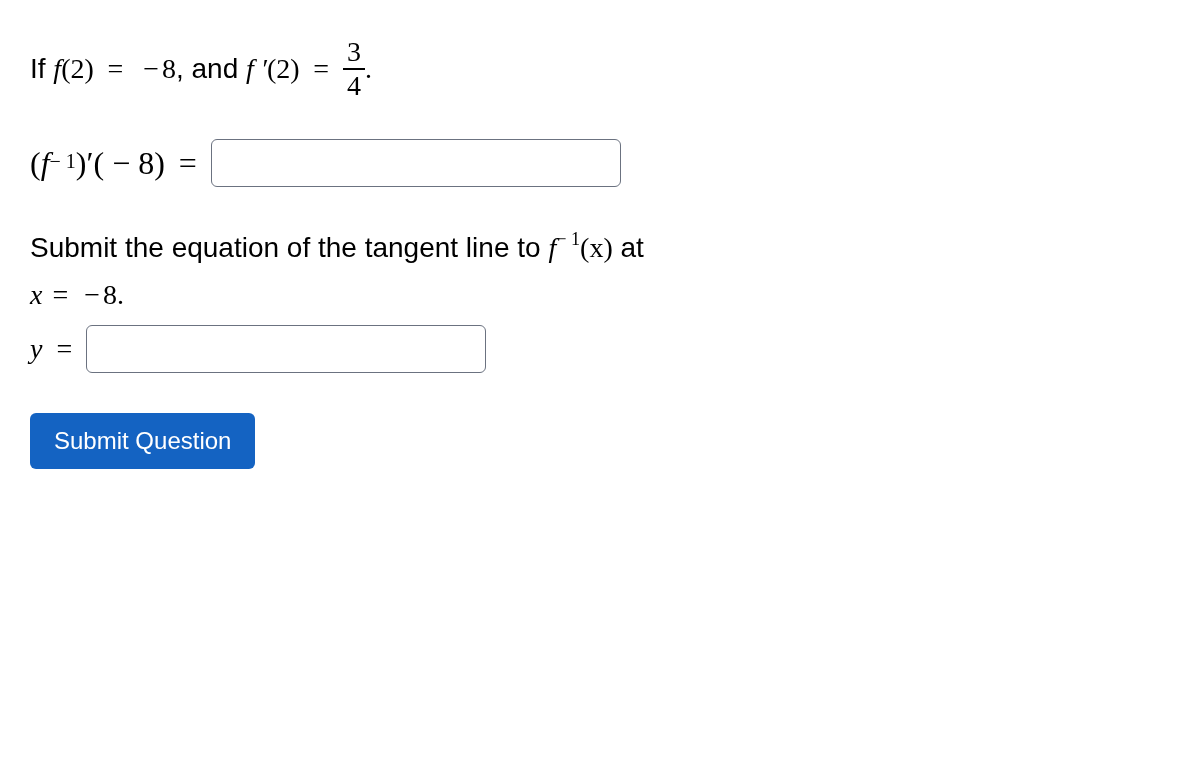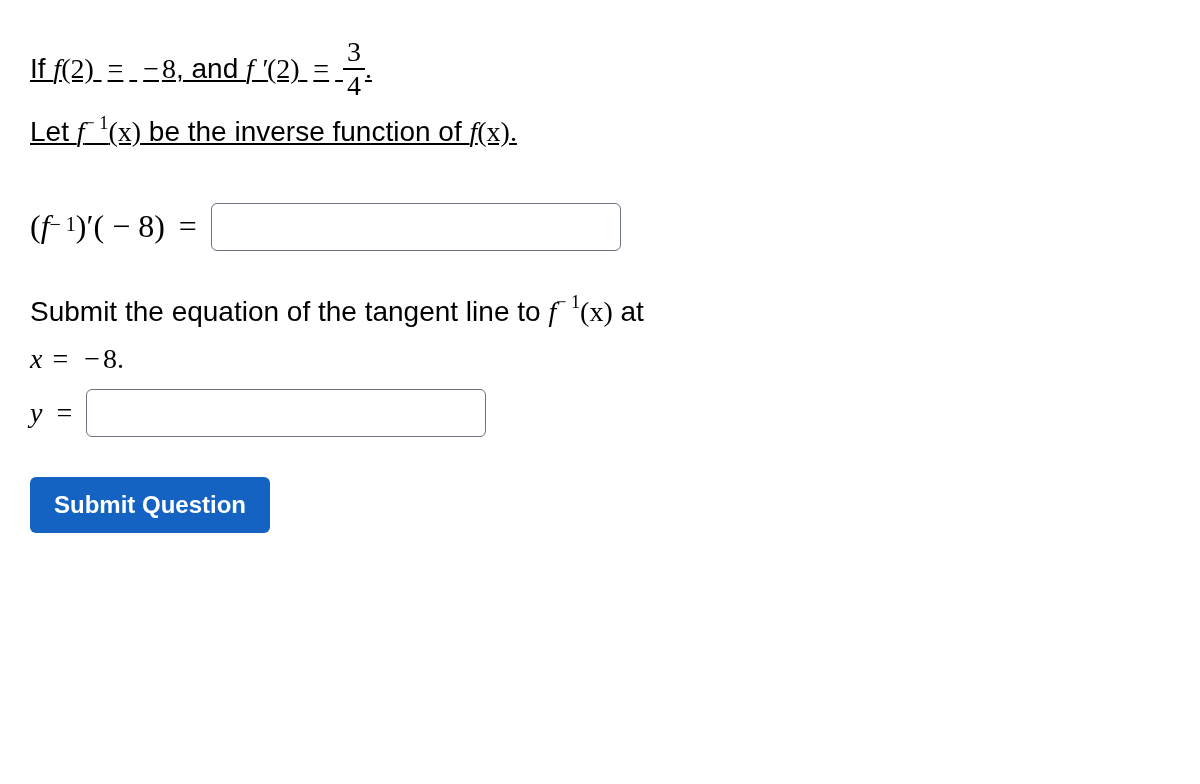--- a/index.html
+++ b/index.html
@@ -45,22 +45,21 @@
       display: block;
       padding: 2px 4px 0 4px;
     }
     .sup {
       font-size: 0.65em;
       vertical-align: super;
       position: relative;
       top: -2px;
     }
     .question-block {
-      margin-bottom: 48px;
-      text-decoration: underline;
+      margin-bottom: 37px;
     }
     .answer-row {
       display: flex;
       align-items: center;
       margin-top: 30px;
       margin-bottom: 40px;
     }
     .answer-input {
       border: 1.5px solid #6b7280;
       border-radius: 6px;
@@ -87,21 +86,20 @@
     .submit-btn {
       background: #1463c2;
       color: #fff;
       border: none;
       border-radius: 6px;
       padding: 14px 24px;
       font-size: 24px;
       font-family: Arial, Helvetica, sans-serif;
       cursor: pointer;
       margin-top: 40px;
-      font-weight: bold;
     }
     .op {
       font-family: 'Times New Roman', Times, serif;
       font-style: normal;
       margin: 0 6px;
     }
     .neg {
       font-family: 'Times New Roman', Times, serif;
       font-style: normal;
       margin: 0 3px 0 6px;
@@ -115,23 +113,20 @@
 <div class="question-block">
   <div class="math-line">
     <span>If </span><span class="math">f</span><span class="math-upright">(2)</span>
     <span class="op">=</span>
     <span class="neg">−</span><span class="math-upright">8</span><span>, and </span><span class="math">f ′</span><span class="math-upright">(2)</span>
     <span class="op">=</span>
     <span class="frac">
       <span class="num">3</span>
       <span class="den">4</span>
     </span><span class="math-upright">.</span>
-  </div>
-  <div class="math-line">
-    <span>Let </span><span class="math">f</span><span class="math-upright sup">− 1</span><span class="math-upright">(x)</span><span> be the inverse function of </span><span class="math">f</span><span class="math-upright">(x)</span><span class="math-upright">.</span>
   </div>
 </div>
 
 <div class="answer-row">
   <span class="math-upright" style="font-size:32px">(</span>
     <span class="math" style="font-size:32px">f</span>
     <span class="math-upright sup" style="font-size:20px">− 1</span>
     <span class="math-upright" style="font-size:32px">)</span>
     <span class="math-upright" style="font-size:32px">′</span>
     <span class="math-upright" style="font-size:32px">( − 8)</span>

